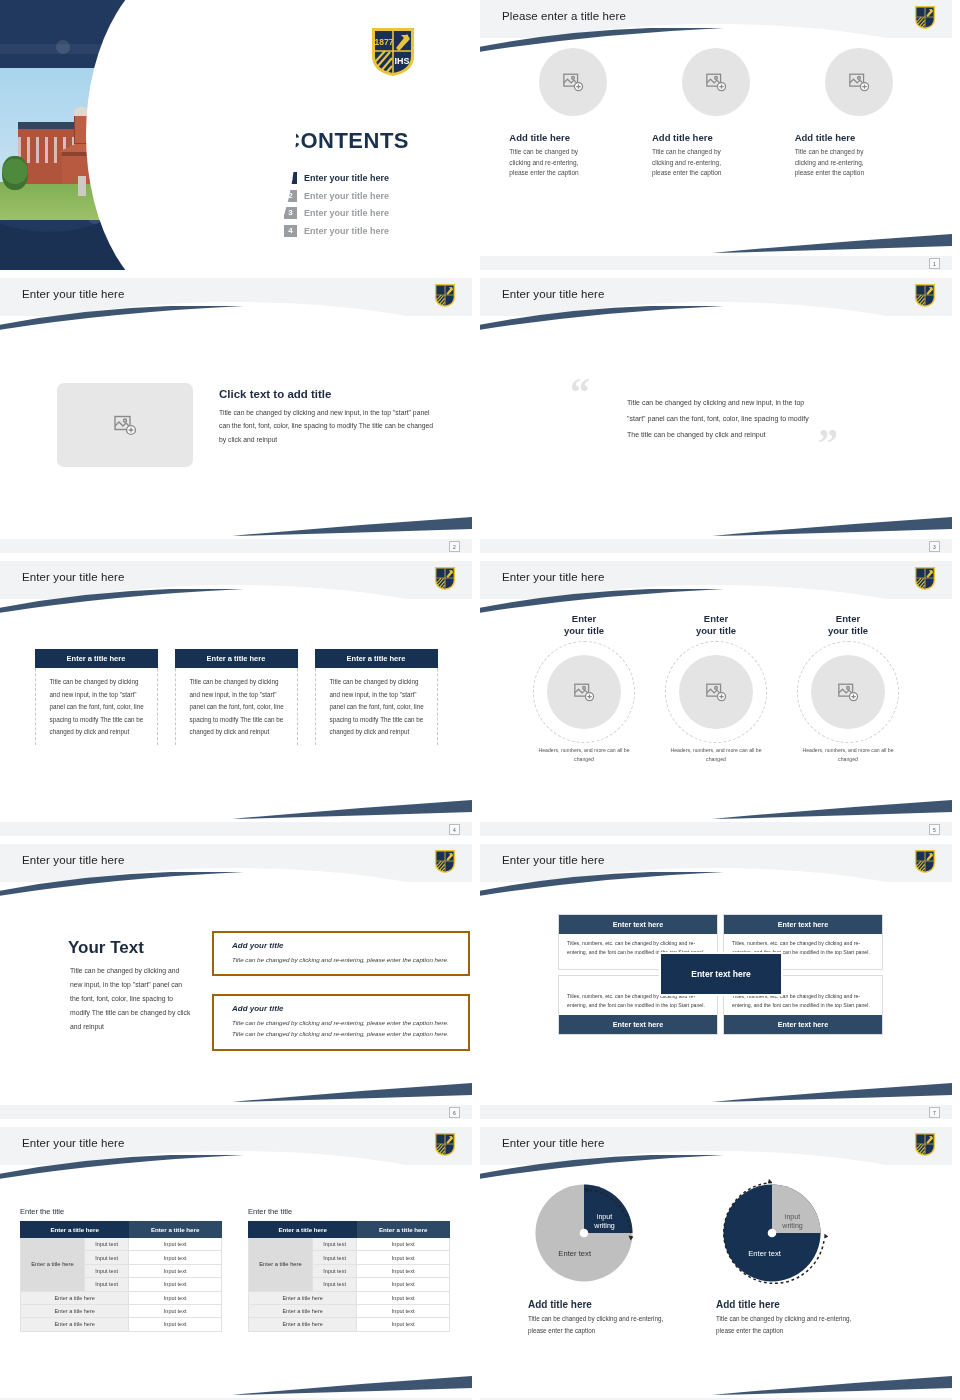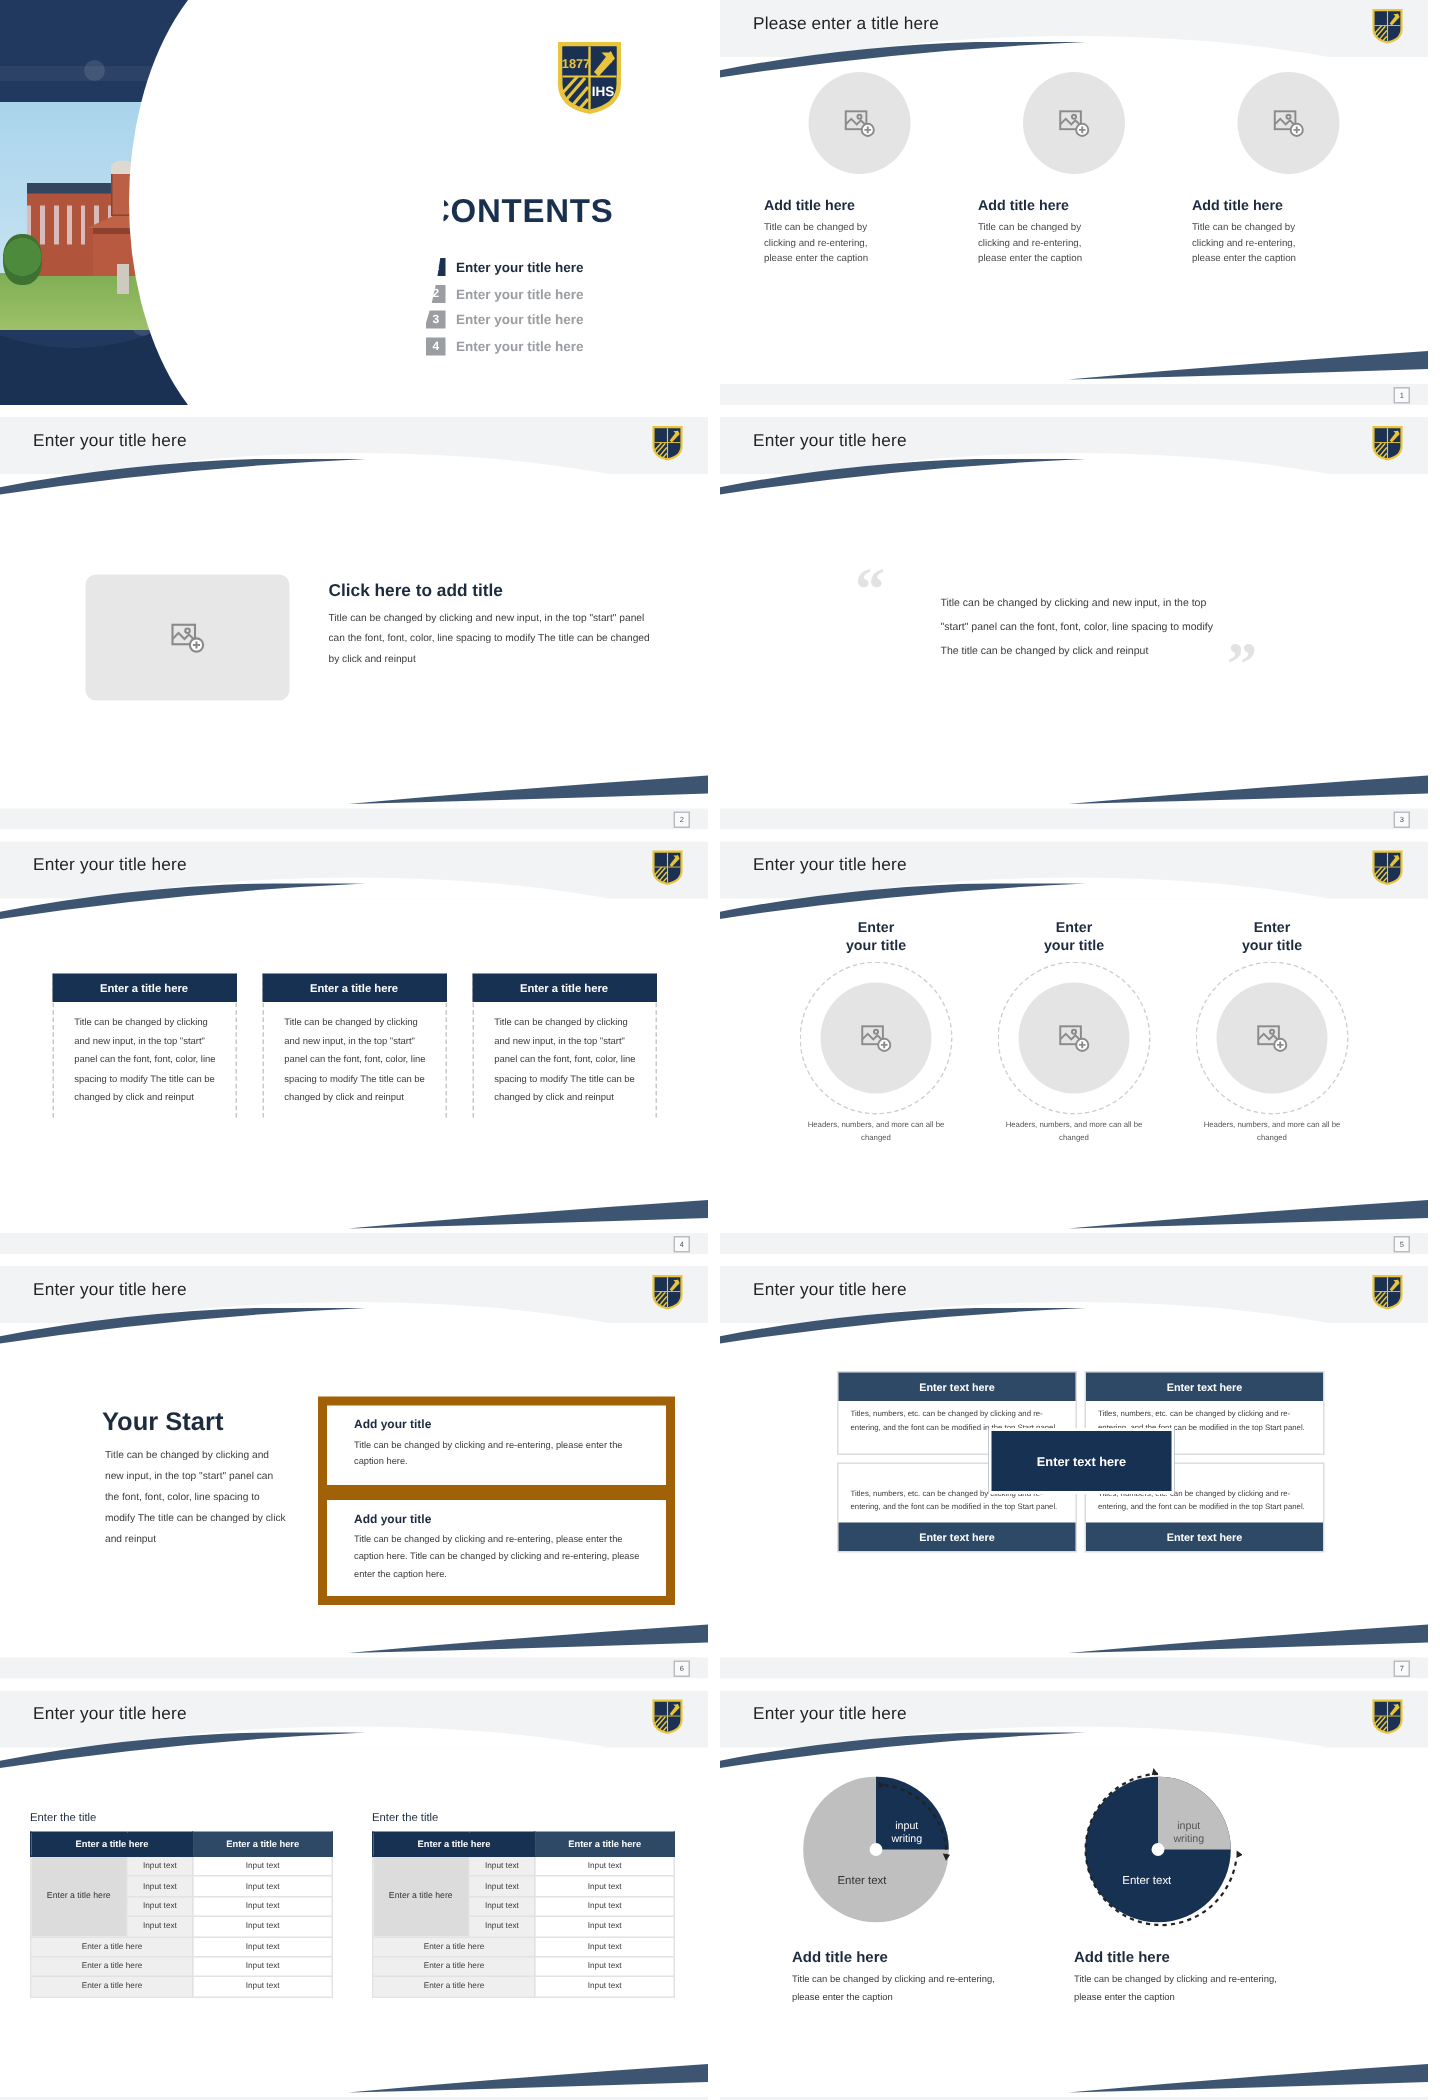--- a/index.html
+++ b/index.html
@@ -214,23 +214,24 @@
     display:flex; align-items:center; justify-content:center;
   }
   .ring-cap { font-size:5.2px; color:#555; line-height:1.75; margin-top:3px; }
 
   
   .yt-h { position:absolute; left:68px; top:94px; font-size:17px;
     font-weight:bold; color:#1d2b3f; }
   .yt-p { position:absolute; left:70px; top:120px; width:122px;
     font-size:6.8px; color:#3c3c3c; line-height:2.05; }
   .yt-box {
-    position:absolute; left:212px; width:238px;
-    border:6px solid #a16207; padding:8px 11px 9px 18px;
+    position:absolute; left:212px; width:258px;
+    border:2px solid #a16207; padding:8px 11px 9px 18px;
     background:#fff;
+    font-style:italic;
   }
   .yt-box.b1 { top:87px; }
   .yt-box.b2 { top:150px; }
   .yt-box-h { font-size:8px; font-weight:bold; color:#1d2b3f; margin-bottom:4px; }
   .yt-box-p { font-size:6.2px; color:#3c3c3c; line-height:1.85; }
 
   
   .g4 { position:absolute; left:78px; top:70px; width:326px; }
   .g4-row { display:flex; gap:5px; }
   .g4-cell { width:160px; border:1px solid #dcdcdc; background:#fff; }
@@ -447,21 +448,21 @@
 
     <div class="s3-ph">
       <svg class="ph-icon" width="24" height="24" viewBox="0 0 24 24" fill="none" stroke="#8a8a8a" stroke-width="1.4">
           <rect x="2" y="3.5" width="15" height="13"></rect>
           <path d="M2 13l4-4 4 4 3-3 4 4"></path>
           <circle cx="12" cy="7.5" r="1.5"></circle>
           <circle cx="18" cy="17" r="4.4" fill="#fff" stroke="#8a8a8a"></circle>
           <path d="M18 14.6v4.8M15.6 17h4.8"></path>
         </svg>
     </div>
-    <div class="s3-h">Click here to add title</div>
+    <div class="s3-h">Click text to add title</div>
     <div class="s3-p">Title can be changed by clicking and new input, in the top "start" panel can the font, font, color, line spacing to modify The title can be changed by click and reinput</div>
 
     <svg class="navy-swoosh-br" viewBox="0 0 240 22" preserveAspectRatio="none">
         <path d="M240 2 Q120 10 0 21 Q120 18 240 14 Z" fill="#3e5571"></path>
       </svg>
     <div class="foot-band"></div>
     <div class="pagenum">2</div>
   </div>
 
   <div class="slide">
@@ -648,21 +649,21 @@
             <line x1="5" y1="36" x2="15" y2="25"></line>
             <line x1="7" y1="41" x2="20" y2="26"></line>
             <line x1="11" y1="45" x2="22" y2="32"></line>
             <line x1="16" y1="47" x2="22" y2="40"></line>
           </g>
           <path d="M23 5 V47" stroke="#e8c53c" stroke-width="1.6"></path>
           <path d="M5 25 H41" stroke="#e8c53c" stroke-width="1.3"></path>
         </svg>
     </div>
 
-    <div class="yt-h">Your Start</div>
+    <div class="yt-h">Your Text</div>
     <div class="yt-p">Title can be changed by clicking and new input, in the top "start" panel can the font, font, color, line spacing to modify The title can be changed by click and reinput</div>
 
     <div class="yt-box b1">
       <div class="yt-box-h">Add your title</div>
       <div class="yt-box-p">Title can be changed by clicking and re-entering, please enter the caption here.</div>
     </div>
     <div class="yt-box b2">
       <div class="yt-box-h">Add your title</div>
       <div class="yt-box-p">Title can be changed by clicking and re-entering, please enter the caption here. Title can be changed by clicking and re-entering, please enter the caption here.</div>
     </div>

